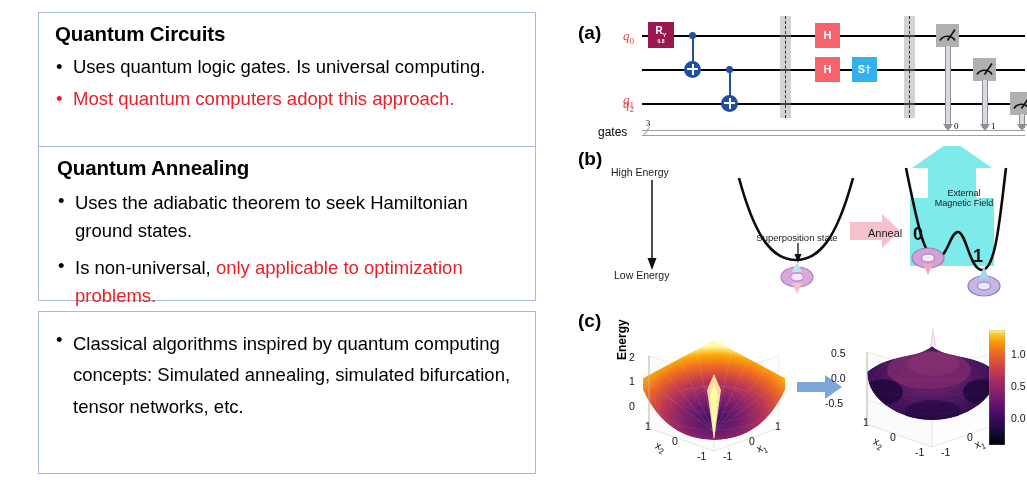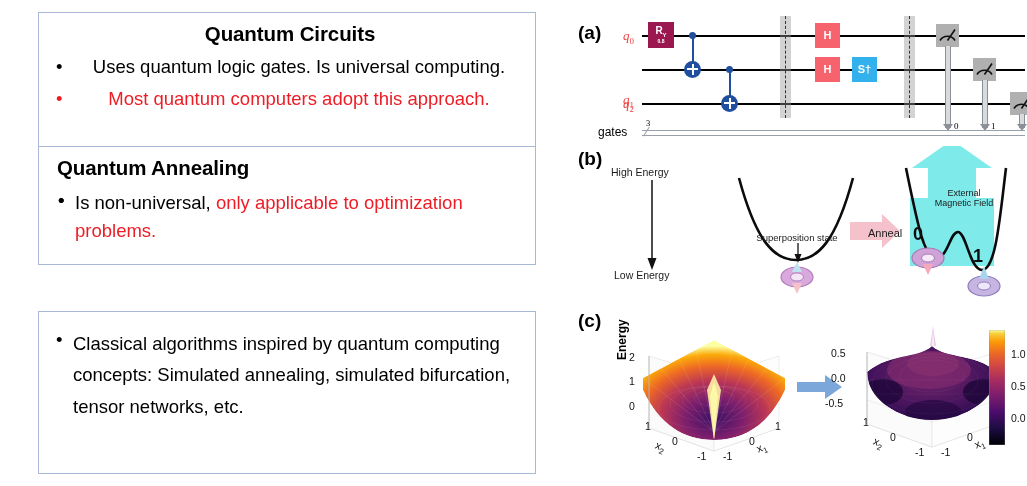--- a/index.html
+++ b/index.html
@@ -27,22 +27,22 @@
 
   .text-box {
     position: absolute;
     left: 0;
     width: 498px;
     box-sizing: border-box;
     border: 1.5px solid #aab8d8;
     background: #ffffff;
     padding: 8px 10px 9px 14px;
   }
-  #box-circuits   { top: 0px;   height: 147px; text-align: center; }
-  #box-annealing  { top: 134px; height: 119px; padding-left: 16px; }
+  #box-circuits   { top: 0px;   height: 147px; }
+  #box-annealing  { top: 134px; height: 155px; padding-left: 16px; }
   #box-inspired   { top: 299px; height: 163px; }
 
   .box-title {
     font-size: 20.5px;
     font-weight: bold;
     color: #000000;
     letter-spacing: -0.1px;
     margin: 2px 0 9px 2px;
     line-height: 1.1;
   }
@@ -302,20 +302,21 @@
         <span class="red">Most quantum computers adopt this approach.</span>
       </li>
     </ul>
   </div>
 
   <div class="text-box" id="box-annealing">
     <div class="box-title">Quantum Annealing</div>
     <ul class="bullet-list">
       <li class="bullet-item loose">
         <span class="bullet-dot black">•</span>
+        <span class="black">Uses the adiabatic theorem to seek Hamiltonian ground states.</span>
       </li>
       <li class="bullet-item loose">
         <span class="bullet-dot black">•</span><span class="black">Is non-universal, </span><span class="red">only applicable to optimization problems.</span>
       </li>
     </ul>
   </div>
 
   <div class="text-box" id="box-inspired">
     <ul class="bullet-list">
       <li class="bullet-item" style="line-height:1.70;margin-top:8px;">

